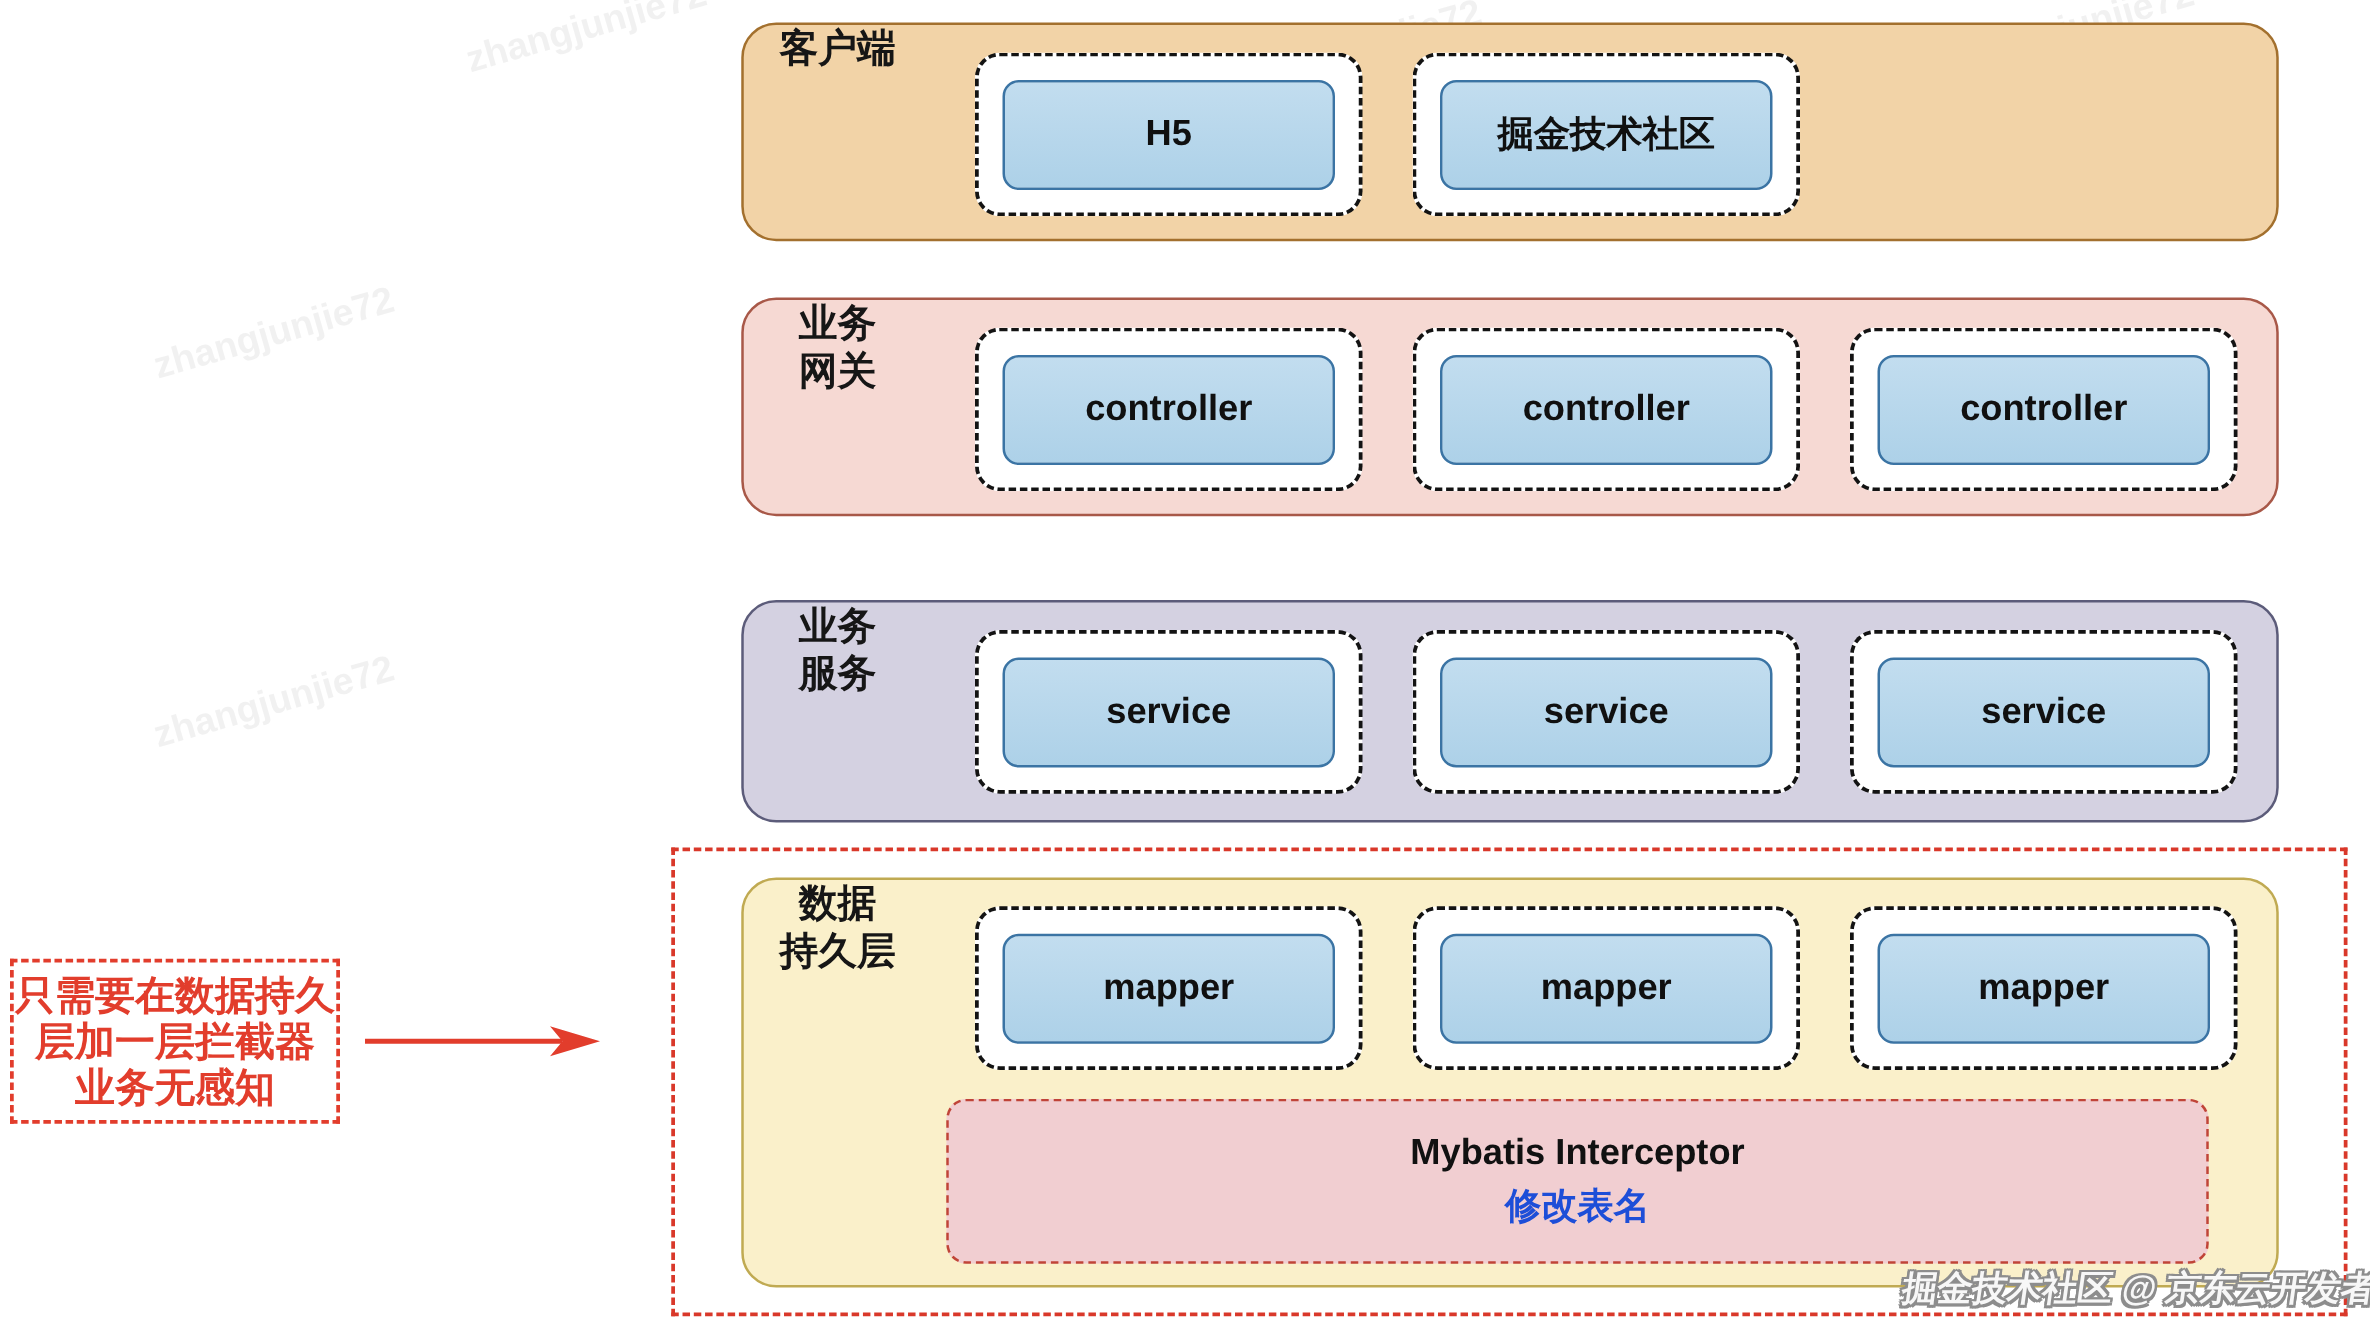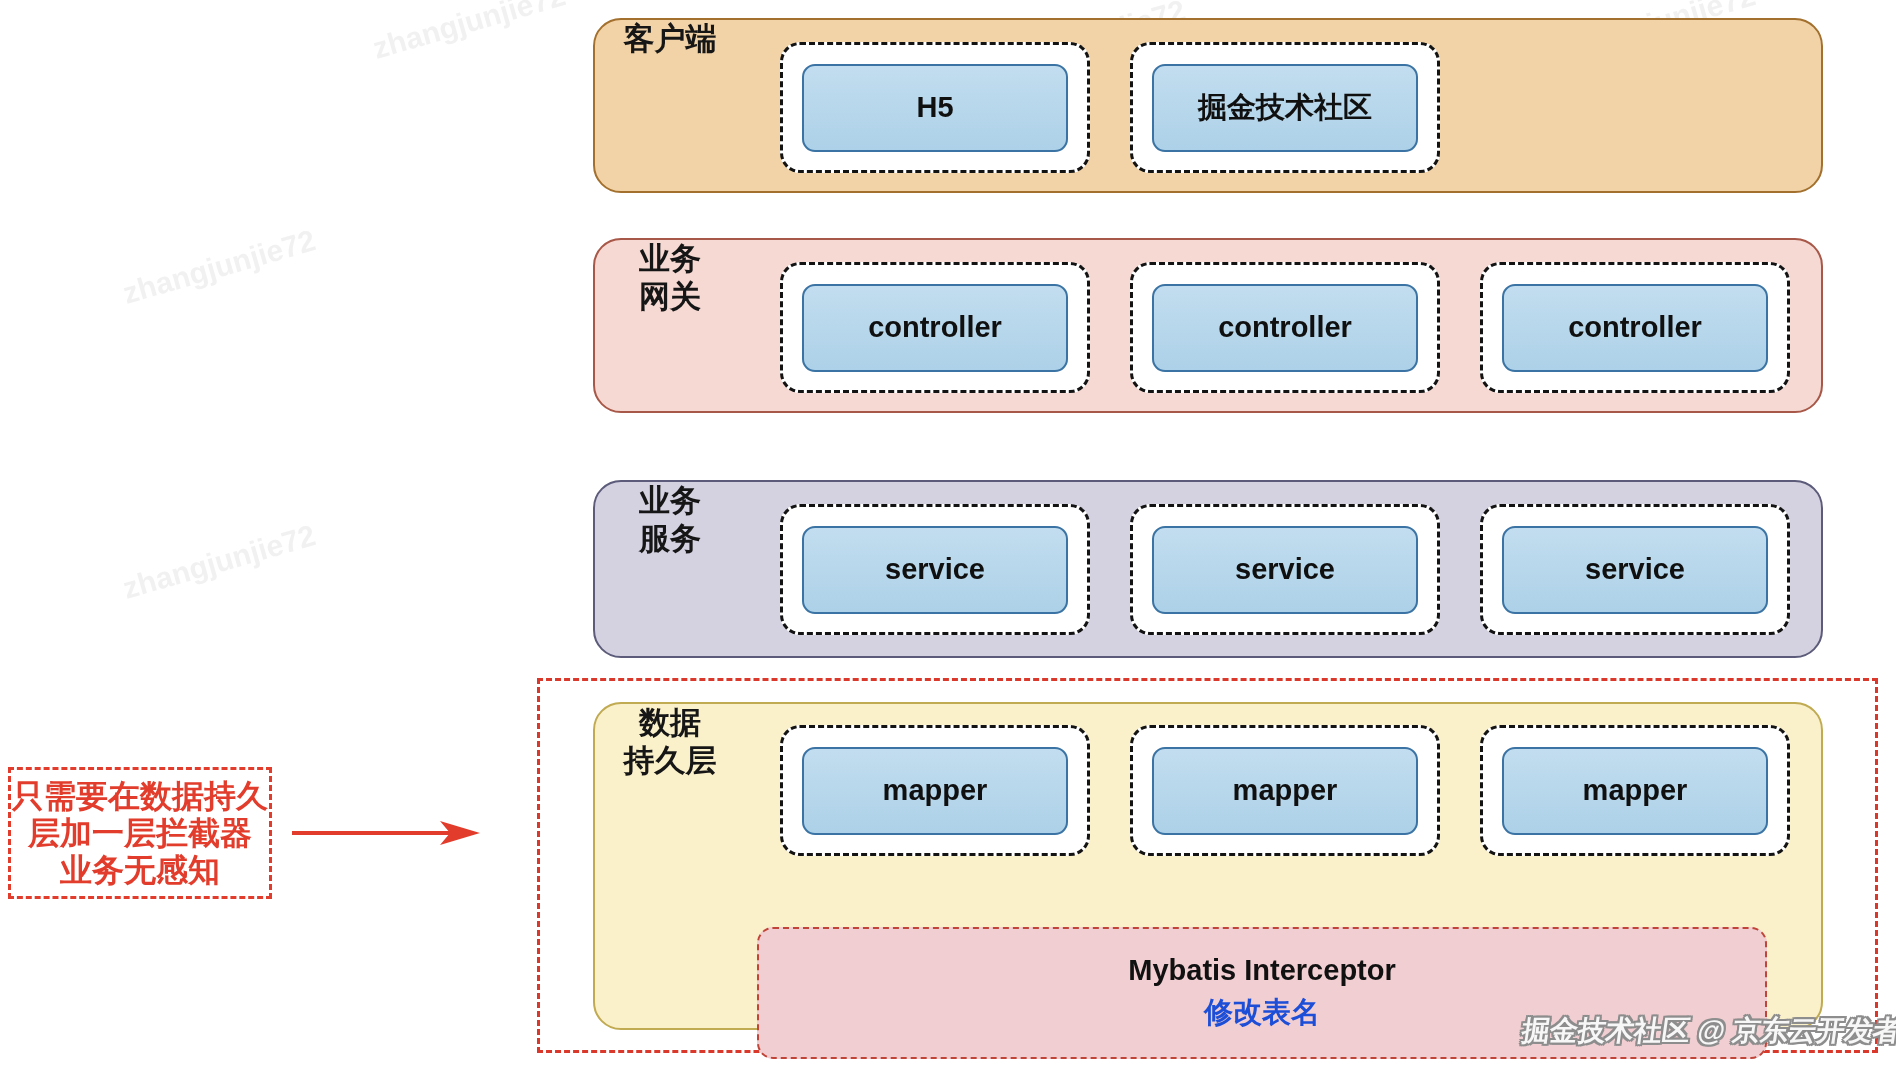--- a/index.html
+++ b/index.html
@@ -105,21 +105,20 @@
     height: 132px;
     background: #f1ced1;
     border: 2.5px dashed #c04438;
     border-radius: 16px;
     box-sizing: border-box;
     display: flex;
     flex-direction: column;
     align-items: center;
     justify-content: center;
     gap: 6px;
-    margin-top: 48px;
   }
   .interceptor-title   { font-size: 29px; font-weight: bold; color: #111111; }
   .interceptor-subtitle{ font-size: 29px; font-weight: bold; color: #1d4ed8; }
 
   
   .annotation {
     position: absolute;
     left: 8px;
     top: 767px;
     width: 264px;

